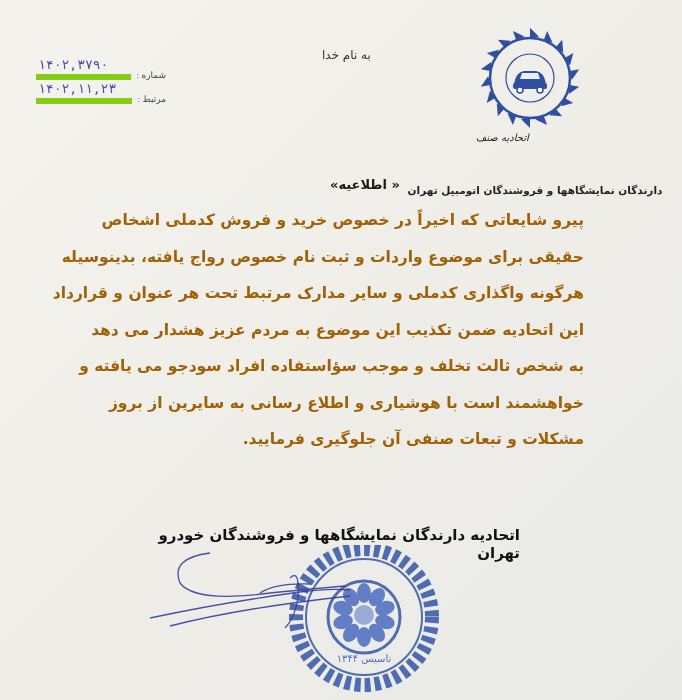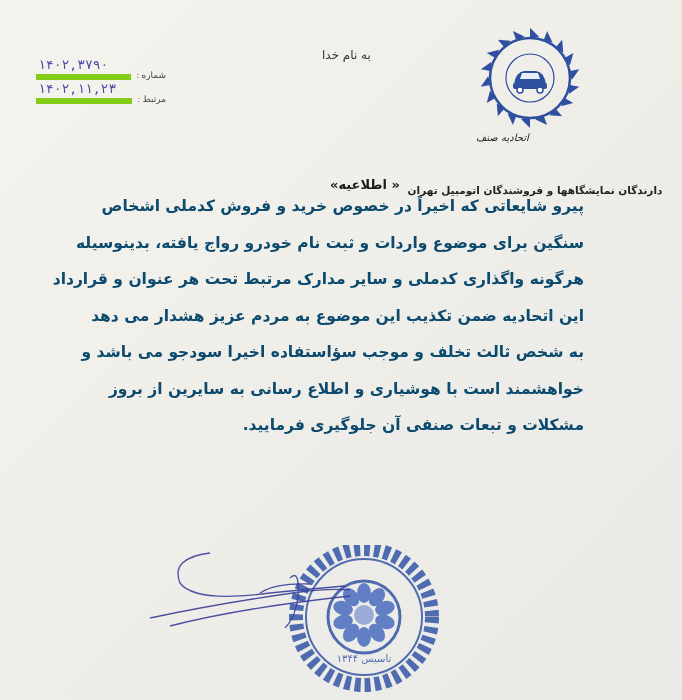--- a/index.html
+++ b/index.html
@@ -30,23 +30,23 @@
   }
   .org-name2 {
     position:absolute; top:152px; left:400px; width:270px; text-align:center;
     font-size:10.5px; font-weight:bold; color:#222; direction:rtl;margin-top:32px;
   }
   .title {
     position:absolute; top:177px; left:290px; width:150px; text-align:center;
     font-size:13px; font-weight:bold; direction:rtl;
   }
   .body-text {
-    position:absolute; top:188px; left:116px; width:468px;
+    position:absolute; top:202px; left:116px; width:468px;
     direction:rtl; text-align:justify; text-align-last:right;
-    font-size:15.5px; font-weight:bold; line-height:36.5px; color:#0c4a6e;
+    font-size:15.5px; font-weight:bold; line-height:36.5px; color:#a16207;
   }
   .body-line { display:block; white-space:nowrap; text-align:justify; text-align-last:justify; }
   .body-line.last { text-align-last:right; }
   .signature-org {
     position:absolute; top:526px; left:120px; width:400px; text-align:right;
     direction:rtl; font-size:15px; font-weight:bold; color:#111;
   }
   .stamp { position:absolute; left:280px; top:545px; width:168px; height:155px; }
   .signature { position:absolute; left:150px; top:548px; width:200px; height:90px; }
 </style>
@@ -105,24 +105,24 @@
     </svg>
   </div>
 
   <div class="org-name1">اتحادیه صنف</div>
   <div class="org-name2">دارندگان نمایشگاهها و فروشندگان اتومبیل تهران</div>
 
   <div class="title">« اطلاعیه»</div>
 
   <div class="body-text">
     <span class="body-line">پیرو شایعاتی که اخیراً در خصوص خرید و فروش کدملی اشخاص</span>
-    <span class="body-line">سنگین برای موضوع واردات و ثبت نام خودرو رواج یافته، بدینوسیله</span>
+    <span class="body-line">حقیقی برای موضوع واردات و ثبت نام خصوص رواج یافته، بدینوسیله</span>
     <span class="body-line">هرگونه واگذاری کدملی و سایر مدارک مرتبط تحت هر عنوان و قرارداد</span>
     <span class="body-line">این اتحادیه ضمن تکذیب این موضوع به مردم عزیز هشدار می دهد</span>
-    <span class="body-line">به شخص ثالث تخلف و موجب سؤاستفاده اخیرا سودجو می باشد و</span>
+    <span class="body-line">به شخص ثالث تخلف و موجب سؤاستفاده افراد سودجو می یافته و</span>
     <span class="body-line">خواهشمند است با هوشیاری و اطلاع رسانی به سایرین از بروز</span>
     <span class="body-line last">مشکلات و تبعات صنفی آن جلوگیری فرمایید.</span>
   </div>
 
   <div class="stamp">
     <svg width="168" height="155" viewBox="0 0 168 155">
       <g opacity="0.85">
         <circle cx="84" cy="72" r="68" fill="none" stroke="#3556a8" stroke-width="14" stroke-dasharray="6 4"></circle>
         <circle cx="84" cy="72" r="58" fill="none" stroke="#3556a8" stroke-width="2"></circle>
         <circle cx="84" cy="72" r="36" fill="none" stroke="#3556a8" stroke-width="3"></circle>
@@ -149,14 +149,15 @@
       <g fill="none" stroke="#3a3f9a" stroke-width="1.3" opacity="0.9">
         <path d="M60 5 Q20 10 30 35 Q45 55 120 45 Q170 40 195 38"></path>
         <path d="M0 70 Q70 55 150 44 Q180 40 200 42"></path>
         <path d="M20 78 Q90 60 200 48"></path>
         <path d="M140 30 Q150 20 148 50 Q145 70 135 80"></path>
         <path d="M110 45 Q125 35 160 36"></path>
       </g>
     </svg>
   </div>
 
+  <div class="signature-org">اتحادیه دارندگان نمایشگاهها و فروشندگان خودرو تهران</div>
 
 </div>
 
 </body></html>

